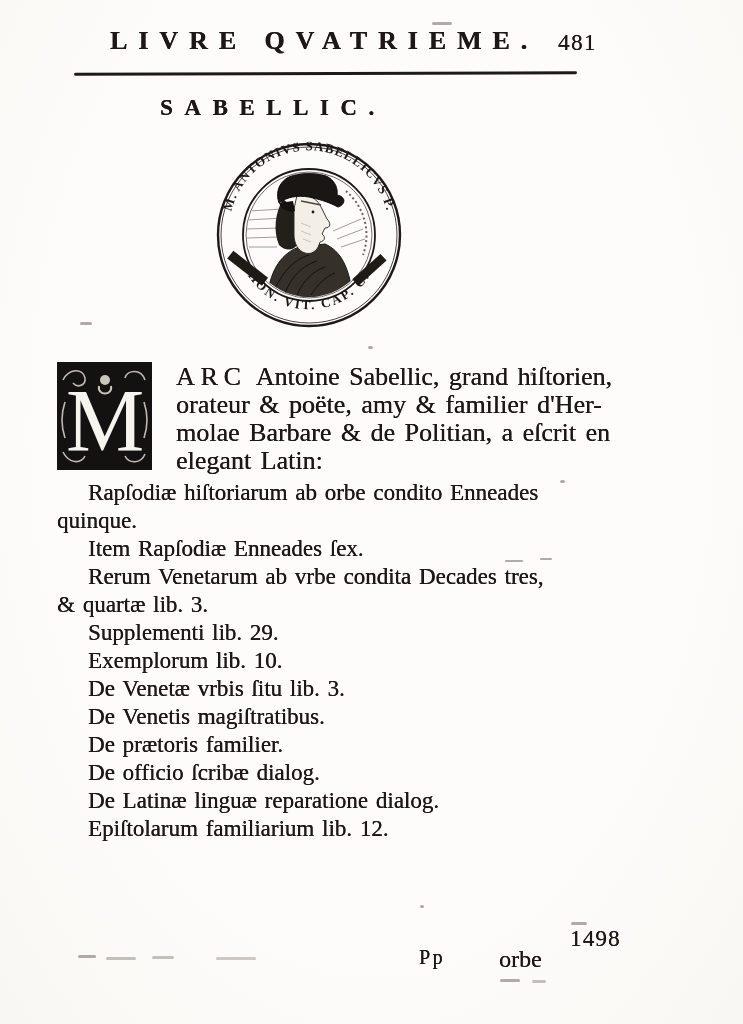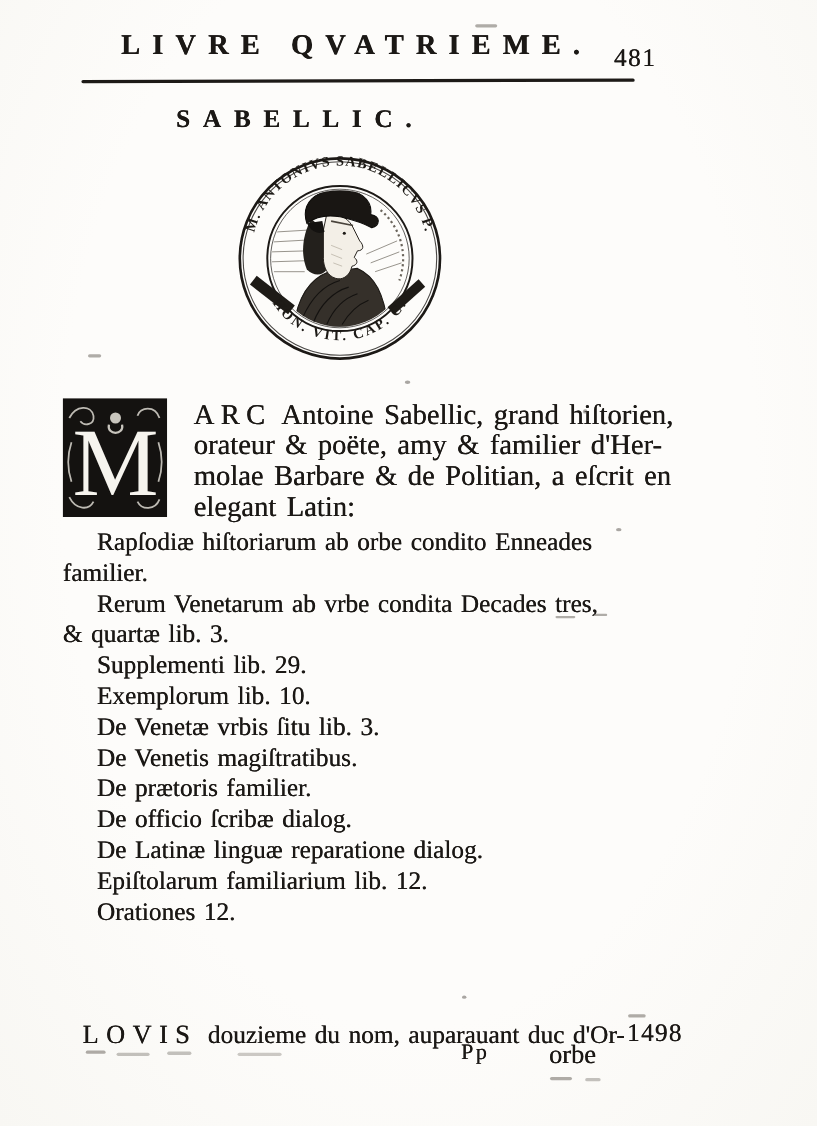--- a/index.html
+++ b/index.html
@@ -13,21 +13,21 @@
   }
   .ink{ text-shadow:0.3px 0 0 currentColor; }
 
   
   .running-title{
     position:absolute; left:110px; top:26px; width:420px;
     text-align:center; font-size:26px; font-weight:700;
     letter-spacing:0.42em; white-space:nowrap;
   }
   .page-number{
-    position:absolute; left:558px; top:40px;
+    position:absolute; left:558px; top:30px;
     font-size:23px; letter-spacing:0.06em;
   }
   .header-rule{
     position:absolute; left:74px; top:72px; width:503px; height:3px;
     background:#1d1a17; transform:rotate(-0.15deg); border-radius:2px;
   }
   .section-title{
     position:absolute; left:160px; top:95px; width:320px;
     text-align:left; font-size:23px; font-weight:700;
     letter-spacing:0.5em; white-space:nowrap;
@@ -168,37 +168,34 @@
     <div class="para-line">
       <span class="para-lead">ARC</span><span>Antoine Sabellic, grand hiſtorien,</span>
     </div>
     <div class="para-line">orateur &amp; poëte, amy &amp; familier d'Her-</div>
     <div class="para-line">molae Barbare &amp; de Politian, a eſcrit en</div>
     <div class="para-line">elegant Latin:</div>
   </div>
 
   <div class="works-list ink">
     <div class="work-line">Rapſodiæ hiſtoriarum ab orbe condito Enneades</div>
-    <div class="work-line noindent">familier.</div>
+    <div class="work-line noindent">quinque.</div>
+    <div class="work-line">Item Rapſodiæ Enneades ſex.</div>
     <div class="work-line">Rerum Venetarum ab vrbe condita Decades tres,</div>
     <div class="work-line noindent">&amp; quartæ lib. 3.</div>
     <div class="work-line">Supplementi lib. 29.</div>
     <div class="work-line">Exemplorum lib. 10.</div>
     <div class="work-line">De Venetæ vrbis ſitu lib. 3.</div>
     <div class="work-line">De Venetis magiſtratibus.</div>
     <div class="work-line">De prætoris familier.</div>
     <div class="work-line">De officio ſcribæ dialog.</div>
     <div class="work-line">De Latinæ linguæ reparatione dialog.</div>
     <div class="work-line">Epiſtolarum familiarium lib. 12.</div>
-    <div class="work-line">Orationes 12.</div>
-  </div>
-
-  <div class="closing-line ink">
-    <span class="closing-lead">LOVIS</span><span>douzieme du nom, auparauant duc d'Or-</span>
-  </div>
+  </div>
+
   <div class="margin-note ink">1498</div>
 
   <div class="signature-mark ink">Pp</div>
   <div class="catchword ink">orbe</div>
 
   <div class="artifact" style="left:432px;top:22px;width:20px;height:3px;"></div>
   <div class="artifact" style="left:80px;top:322px;width:12px;height:3px;"></div>
   <div class="artifact" style="left:505px;top:560px;width:18px;height:2px;"></div>
   <div class="artifact" style="left:540px;top:558px;width:12px;height:2px;"></div>
   <div class="artifact" style="left:571px;top:922px;width:16px;height:3px;"></div>

